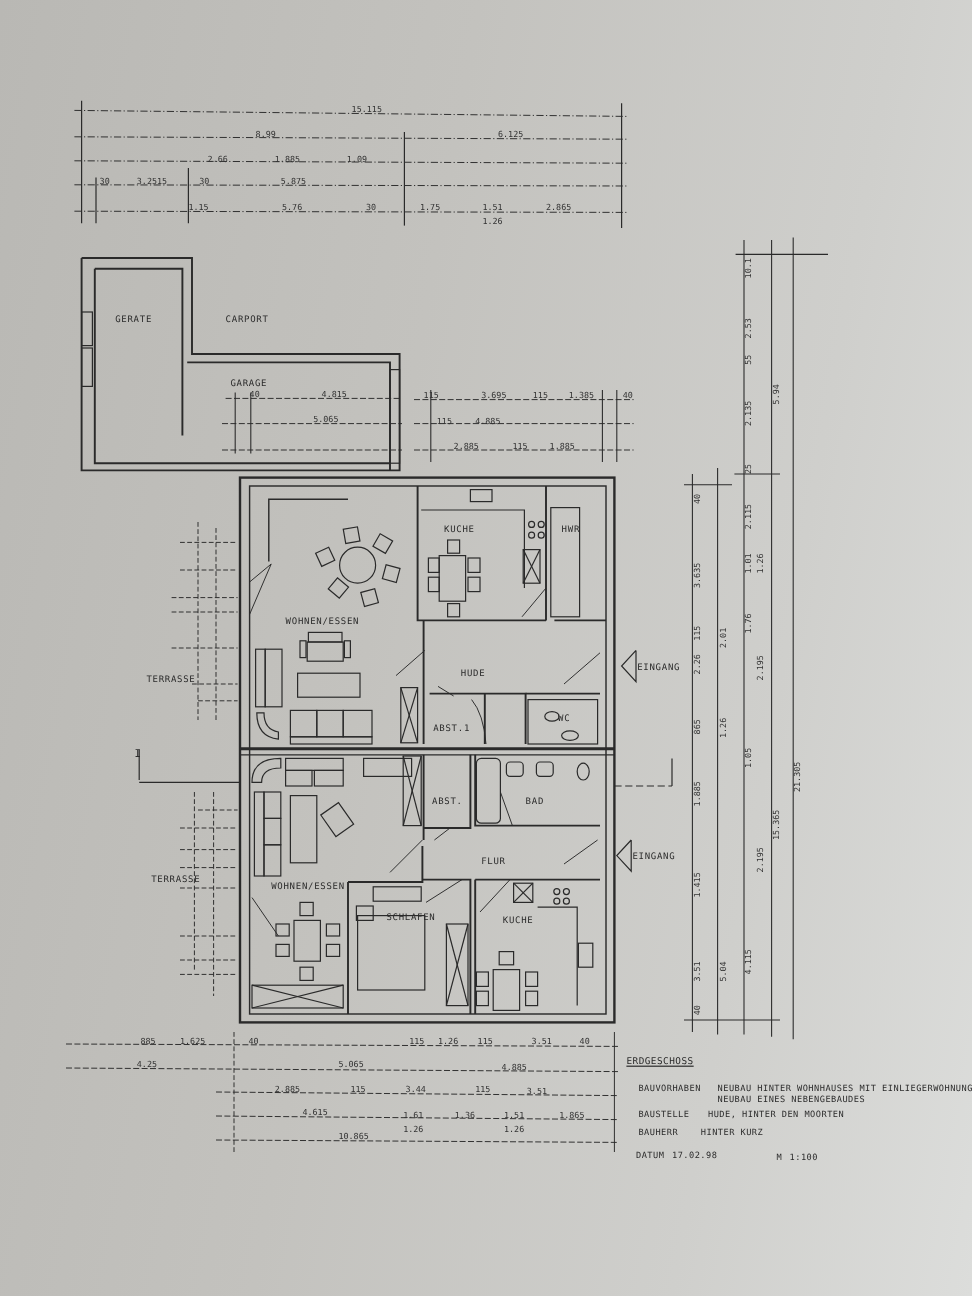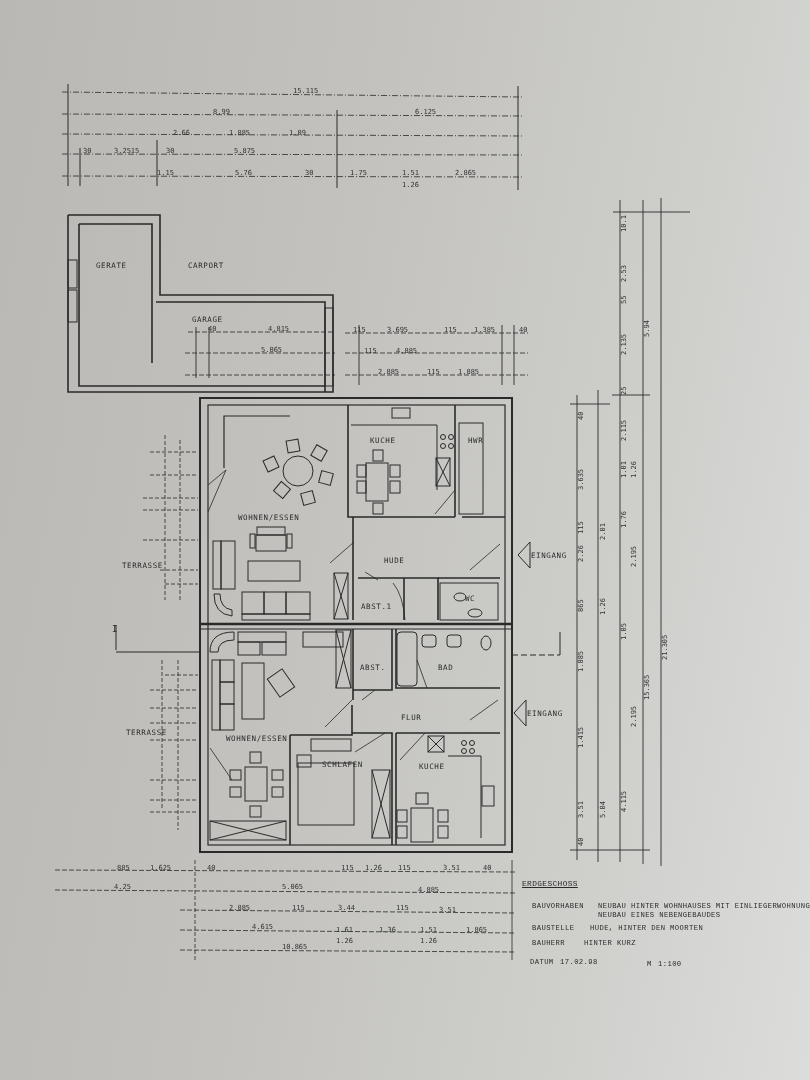--- a/index.html
+++ b/index.html
@@ -7,21 +7,21 @@
     width: 810px; height: 1080px; overflow: hidden; position: relative;
     background: linear-gradient(100deg, #b9b8b4 0%, #c3c2be 40%, #cfcfcc 75%, #dcdddb 100%);
     font-family: "DejaVu Sans Condensed", "DejaVu Sans", sans-serif;
     color: #2a2a2a;
   }
   #plan { position: absolute; left: 0; top: 0; width: 810px; height: 1080px; }
   .lbl { position: absolute; font-size: 7.5px; letter-spacing: 0.6px; color: #2b2b2b; white-space: nowrap; font-family: "DejaVu Sans Mono", monospace; }
   .dim { position: absolute; font-size: 7px; color: #333; white-space: nowrap; font-family: "DejaVu Sans Mono", monospace; }
   .vdim { transform: rotate(-90deg); transform-origin: left top; }
   .title-block { position: absolute; left: 520px; top: 876px; width: 290px; font-family: "DejaVu Sans Mono", monospace; font-size: 7.2px; color: #2b2b2b; letter-spacing: 0.4px; }
-  .title-block .row { position: absolute; white-space: nowrap; font-family: Liberation Mono, monospace; }
+  .title-block .row { position: absolute; white-space: nowrap; }
   .floor-title { text-decoration: underline; }
 </style>
 </head>
 <body>
 
 <svg id="plan" viewBox="0 0 810 1080" xmlns="http://www.w3.org/2000/svg">
   <g stroke="#2a2a2a" fill="none" stroke-width="1">
 
     <g stroke-width="0.8" stroke-dasharray="6,2,1,2">
       <line x1="62" y1="92" x2="522" y2="97"></line>
@@ -321,21 +321,21 @@
 <span class="lbl" style="left:126px;top:728px">TERRASSE</span>
 <span class="lbl" style="left:531px;top:551px">EINGANG</span>
 <span class="lbl" style="left:527px;top:709px">EINGANG</span>
 <span class="lbl" style="left:112px;top:624px;font-size:9px">I</span>
 
 <span class="dim" style="left:268px;top:325px">4.815</span>
 <span class="dim" style="left:261px;top:346px">5.065</span>
 <span class="dim" style="left:208px;top:325px">40</span>
 
 <span class="dim" style="left:353px;top:326px">115</span>
-<span class="dim" style="left:387px;top:326px">3.695</span>
+<span class="dim" style="left:401px;top:326px">3.695</span>
 <span class="dim" style="left:444px;top:326px">115</span>
 <span class="dim" style="left:474px;top:326px">1.385</span>
 <span class="dim" style="left:519px;top:326px">40</span>
 <span class="dim" style="left:364px;top:347px">115</span>
 <span class="dim" style="left:396px;top:347px">4.885</span>
 <span class="dim" style="left:378px;top:368px">2.885</span>
 <span class="dim" style="left:427px;top:368px">115</span>
 <span class="dim" style="left:458px;top:368px">1.885</span>
 
 <span class="dim vdim" style="left:620px;top:232px">10.1</span>

